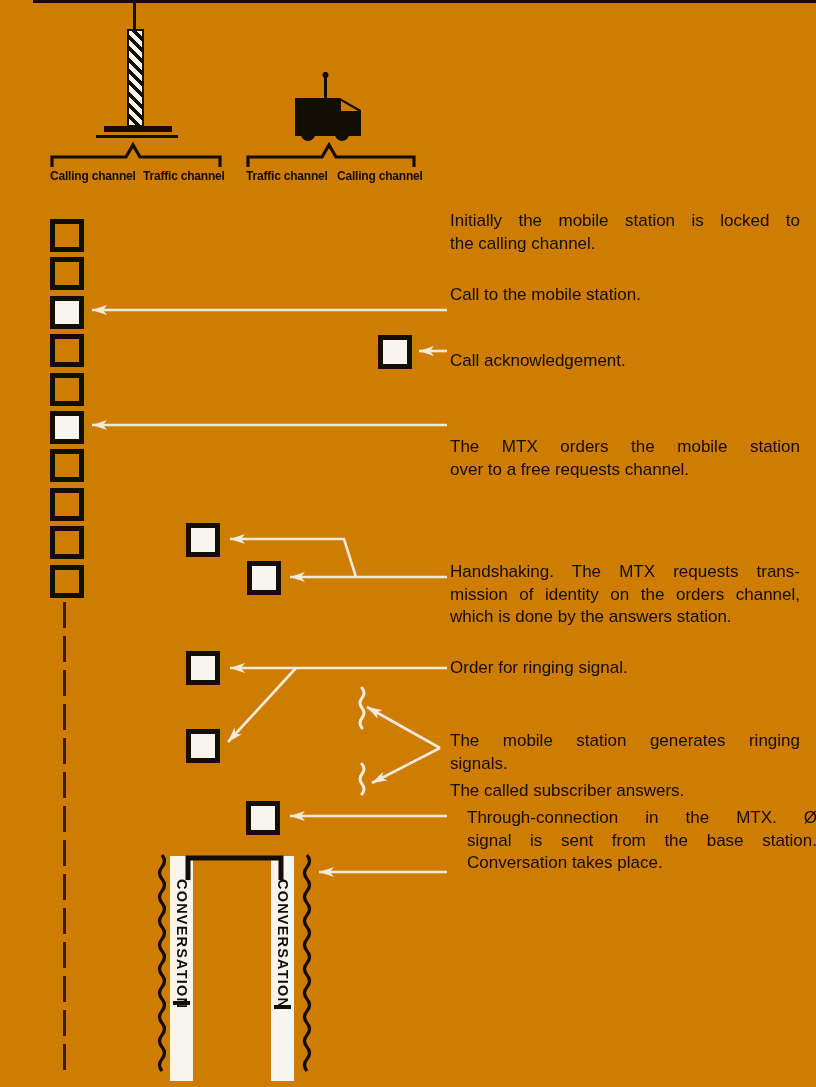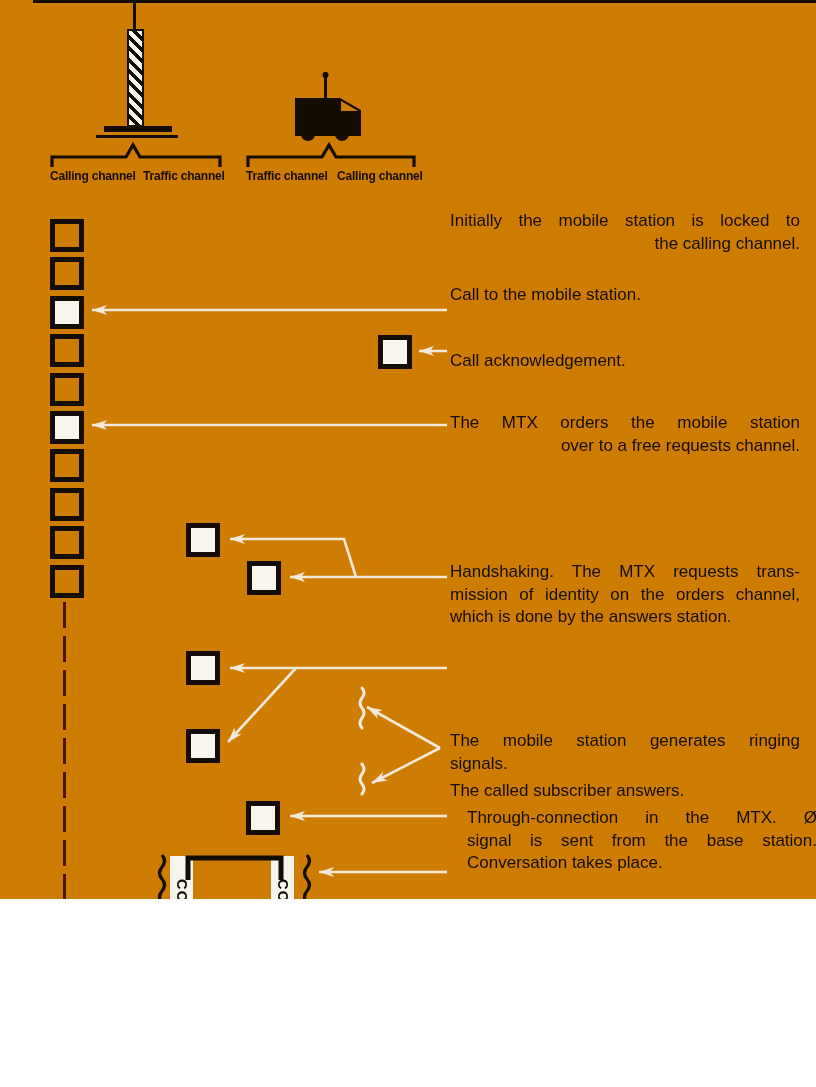--- a/index.html
+++ b/index.html
@@ -1,19 +1,19 @@
 <!DOCTYPE html>
 <html style="--background: #CE7D02; --ink: #140D04; --paper: #F8F5EC; --arrow: #F0EADA; --dash: #471704;"><head>
 <meta charset="utf-8">
 <style>
   :root{
     --background:#CE7D02; --ink:#140D04; --paper:#F8F5EC; --arrow:#F0EADA; --dash:#471704;
   }
   html,body{margin:0;padding:0;}
-  .page{position:relative;width:816px;height:899px;background:var(--background);
+  .page{position:relative;width:816px;height:1087px;background:var(--background);
         overflow:hidden;font-family:"Liberation Sans",sans-serif;color:var(--ink);}
   .abs{position:absolute;}
   .top-rule{left:33px;top:0;width:783px;height:3px;background:var(--ink);}
 
   
   .antenna{left:133px;top:3px;width:3px;height:27px;background:var(--ink);}
   .mast{left:127px;top:29px;width:17px;height:98px;border:2px solid var(--ink);box-sizing:border-box;
         background:repeating-linear-gradient(45deg,var(--paper) 0 4.5px,var(--ink) 4.5px 8px);}
   .tower-base{left:104px;top:126px;width:68px;height:6px;background:var(--ink);}
   .ground-line{left:96px;top:135px;width:82px;height:3px;background:var(--ink);}
@@ -130,38 +130,41 @@
 
     <path class="crm" d="M362 688 q4 5 0 10 t0 10 t0 10 t0 10"></path>
     <path class="crm" d="M362 764 q4 5 0 10 t0 10 t0 10"></path>
 
     <path class="blk" d="M162 855 q5 6 0 12 t0 12 t0 12 t0 12 t0 12 t0 12 t0 12 t0 12 t0 12 t0 12 t0 12 t0 12 t0 12 t0 12 t0 12 t0 12 t0 12 t0 12"></path>
     <path class="blk" d="M307 855 q5 6 0 12 t0 12 t0 12 t0 12 t0 12 t0 12 t0 12 t0 12 t0 12 t0 12 t0 12 t0 12 t0 12 t0 12 t0 12 t0 12 t0 12 t0 12"></path>
 
     <path class="blk5" d="M188 880 V858 H281 V880"></path>
   </svg>
 
-  <div class="annotation" style="top:210px;text-align:right;">
+  <div class="annotation" style="top:210px;">
     <div class="jl">Initially the mobile station is locked to</div>
     <div>the calling channel.</div>
   </div>
   <div class="annotation" style="top:284px;">
     <div>Call to the mobile station.</div>
   </div>
   <div class="annotation" style="top:350px;">
     <div>Call acknowledgement.</div>
   </div>
-  <div class="annotation" style="top:412px;text-align:right;">
+  <div class="annotation" style="top:436px;">
     <div class="jl">The MTX orders the mobile station</div>
     <div>over to a free requests channel.</div>
   </div>
   <div class="annotation" style="top:561px;">
     <div class="jl">Handshaking. The MTX requests trans-</div>
     <div class="jl">mission of identity on the orders channel,</div>
     <div>which is done by the answers station.</div>
+  </div>
+  <div class="annotation" style="top:657px;">
+    <div>Order for ringing signal.</div>
   </div>
   <div class="annotation" style="top:730px;">
     <div class="jl">The mobile station generates ringing</div>
     <div>signals.</div>
   </div>
   <div class="annotation" style="top:780px;">
     <div>The called subscriber answers.</div>
   </div>
   <div class="annotation" style="top:807px;margin-left:17px;">
     <div class="jl">Through-connection in the MTX. Ø</div>

